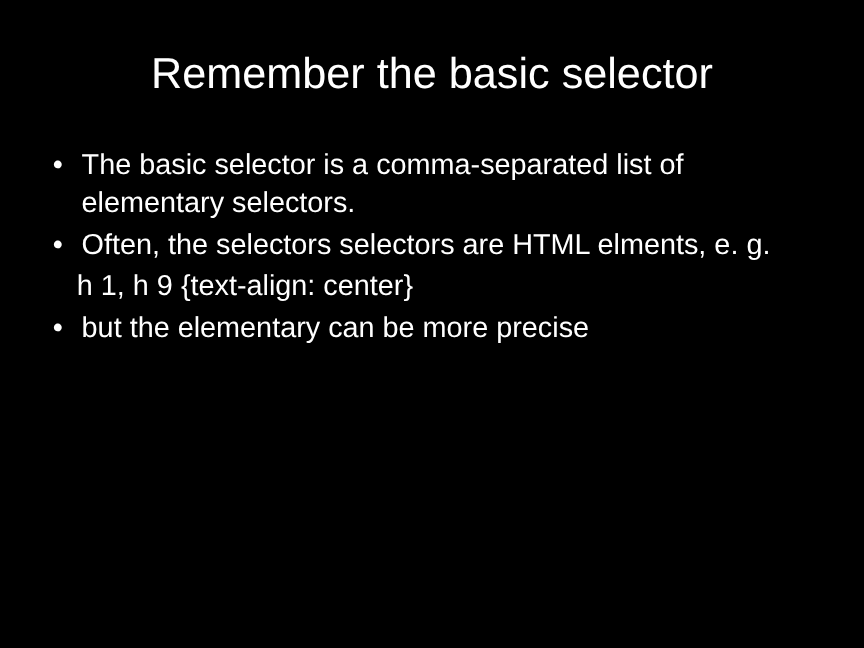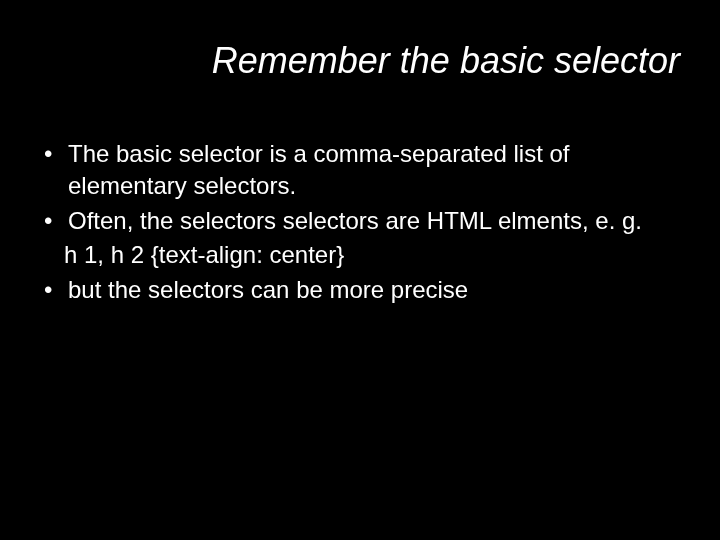--- a/index.html
+++ b/index.html
@@ -16,24 +16,23 @@
       overflow: hidden;
     }
     .slide {
       width: 100%;
       height: 100%;
       padding: 30px 40px;
     }
     .title {
       font-size: 36px;
       font-weight: normal;
-      text-align: right;
-      margin-bottom: 56px;
+      text-align: center;
+      margin-bottom: 40px;
       margin-top: 10px;
-      font-style: italic;
     }
     .content {
       font-size: 24px;
       line-height: 1.35;
     }
     .bullet-item {
       display: flex;
       margin-bottom: 2px;
     }
     .bullet-marker {
@@ -57,19 +56,19 @@
   <h1 class="title">Remember the basic selector</h1>
   <div class="content">
     <div class="bullet-item">
       <span class="bullet-marker">•</span>
       <span class="bullet-text">The basic selector is a comma-separated list of elementary  selectors.</span>
     </div>
     <div class="bullet-item">
       <span class="bullet-marker">•</span>
       <span class="bullet-text">Often, the selectors selectors are HTML elments, e. g.</span>
     </div>
-    <div class="sub-line">h 1, h 2 {text-align: center}</div>
+    <div class="sub-line">h 1, h 9 {text-align: center}</div>
     <div class="bullet-item">
       <span class="bullet-marker">•</span>
-      <span class="bullet-text">but the selectors can be more precise</span>
+      <span class="bullet-text">but the elementary can be more precise</span>
     </div>
   </div>
 </div>
 
 </body></html>

